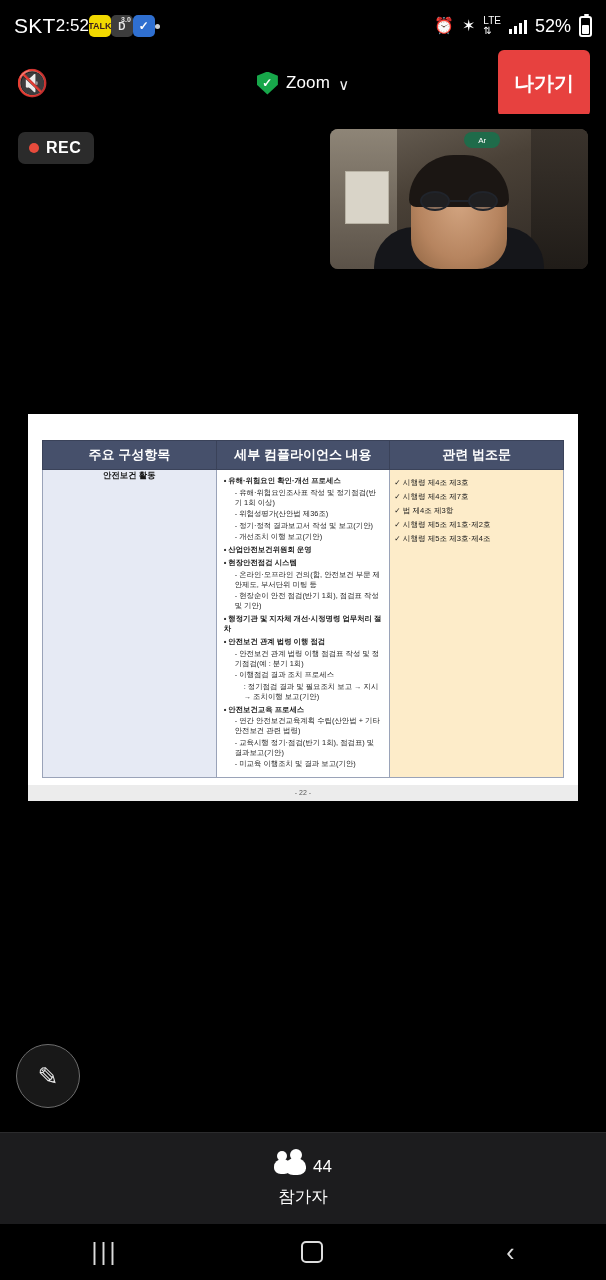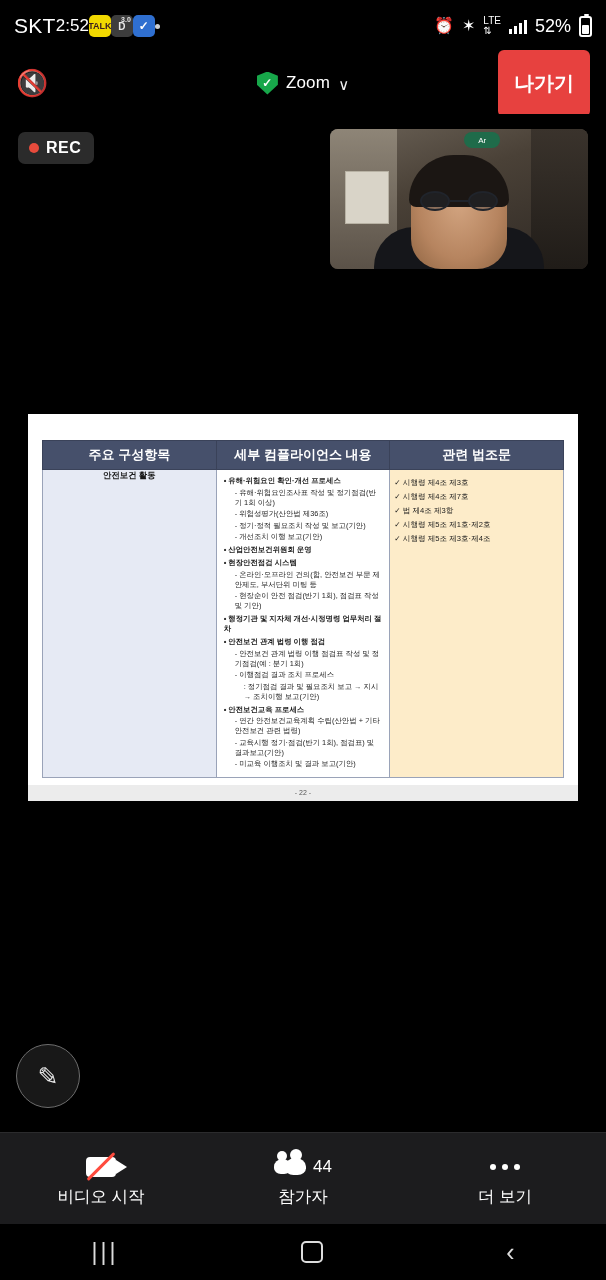--- a/index.html
+++ b/index.html
@@ -346,21 +346,21 @@
               <th>관련 법조문</th>
             </tr>
           </thead>
           <tbody>
             <tr>
               <td class="td-label">안전보건 활동</td>
               <td class="td-body">
                 <div class="b-line">• 유해·위험요인 확인·개선 프로세스</div>
                 <div class="s-line">- 유해·위험요인조사표 작성 및 정기점검(반기 1회 이상)</div>
                 <div class="s-line">- 위험성평가(산안법 제36조)</div>
-                <div class="s-line">- 정기·정적 필요조치 작성 및 보고(기안)</div>
+                <div class="s-line">- 정기·정적 결과보고서 작성 및 보고(기안)</div>
                 <div class="s-line">- 개선조치 이행 보고(기안)</div>
                 <div class="b-line">• 산업안전보건위원회 운영</div>
                 <div class="b-line">• 현장안전점검 시스템</div>
                 <div class="s-line">- 온라인·오프라인 건의(함, 안전보건 부문 제안제도, 부서단위 미팅 등</div>
                 <div class="s-line">- 현장순이 안전 점검(반기 1회), 점검표 작성 및 기안)</div>
                 <div class="b-line">• 행정기관 및 지자체 개선·시정명령 업무처리 절차</div>
                 <div class="b-line">• 안전보건 관계 법령 이행 점검</div>
                 <div class="s-line">- 안전보건 관계 법령 이행 점검표 작성 및 정기점검(예 : 분기 1회)</div>
                 <div class="s-line">- 이행점검 결과 조치 프로세스</div>
                 <div class="s-line deep">: 정기점검 결과 및 필요조치 보고 → 지시 → 조치이행 보고(기안)</div>
@@ -384,52 +384,35 @@
     </div>
 
     <div class="fab">
       <span>✎</span>
     </div>
   </div>
 
   <div class="toolbar">
 
 
-    <div class="tool">
-      <span class="glyph">
-        <span class="cam-shape"></span>
-          <span class="slash"></span>
-      </span>
-      <span class="label">비디오 시작</span>
-    </div>
 
 
     <div class="tool">
       <span class="glyph">
         <span class="ppl">
           <span class="head1"></span>
             <span class="p1"></span>
           <span class="head2"></span>
             <span class="p2"></span>
         </span>
         <span class="count">44</span>
       </span>
       <span class="label">참가자</span>
     </div>
 
-    <div class="tool">
-      <span class="glyph">
-        <span class="dots">
-            <i></i>
-            <i></i>
-            <i></i>
-          </span>
-      </span>
-      <span class="label">더 보기</span>
-    </div>
   </div>
 
   <div class="navbar">
     <span class="nav-recents">|||</span>
     <span class="nav-home"></span>
     <span class="nav-back">‹</span>
   </div>
 
 </div>
 

